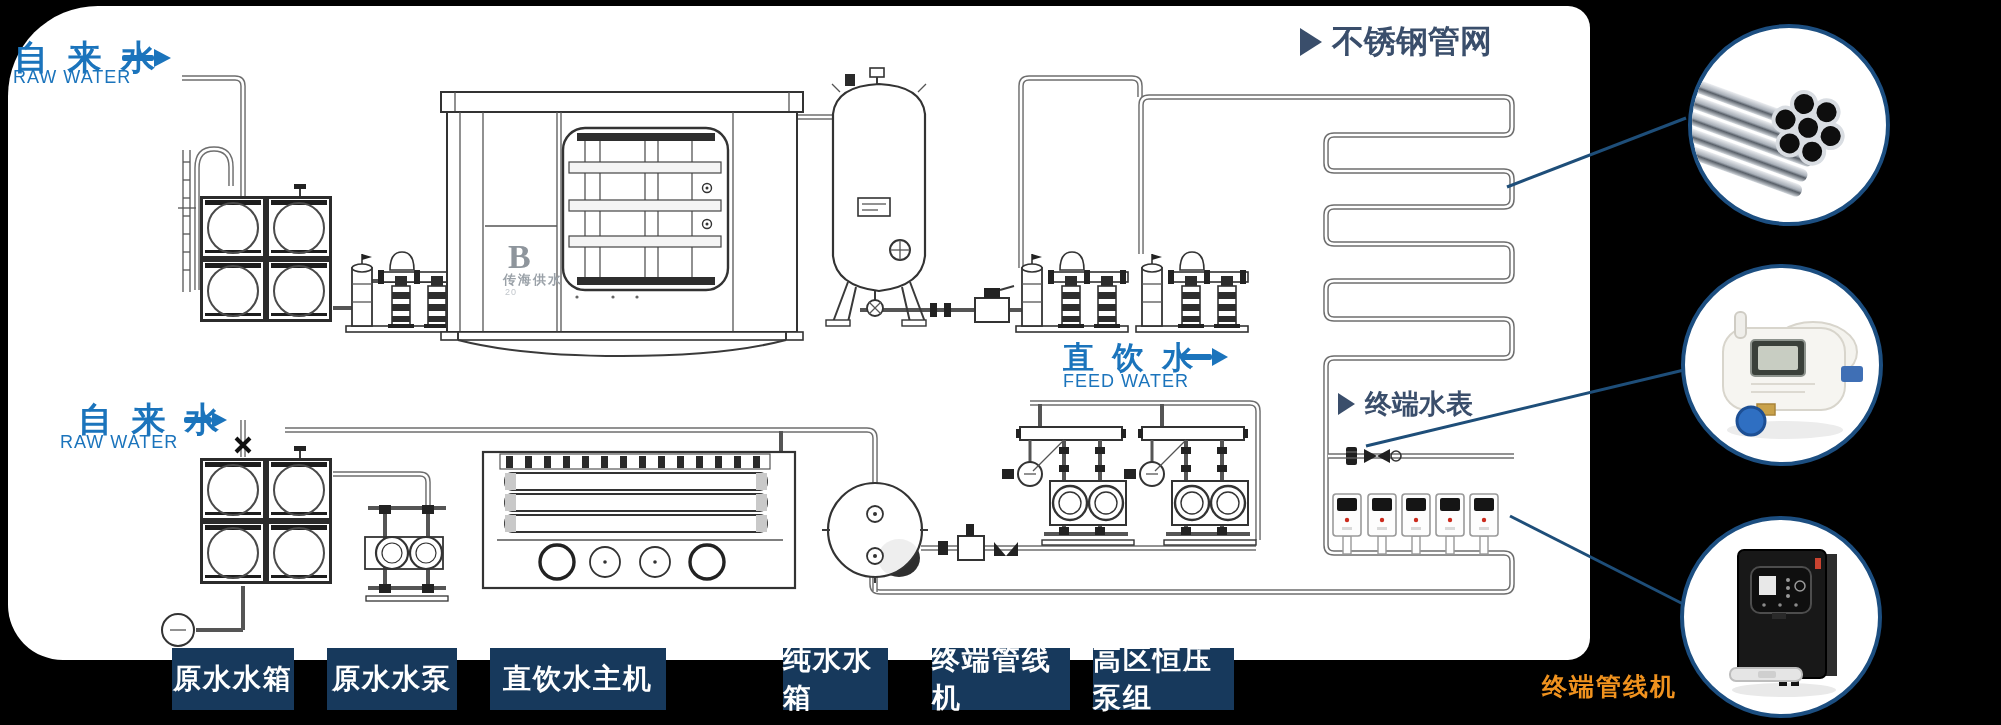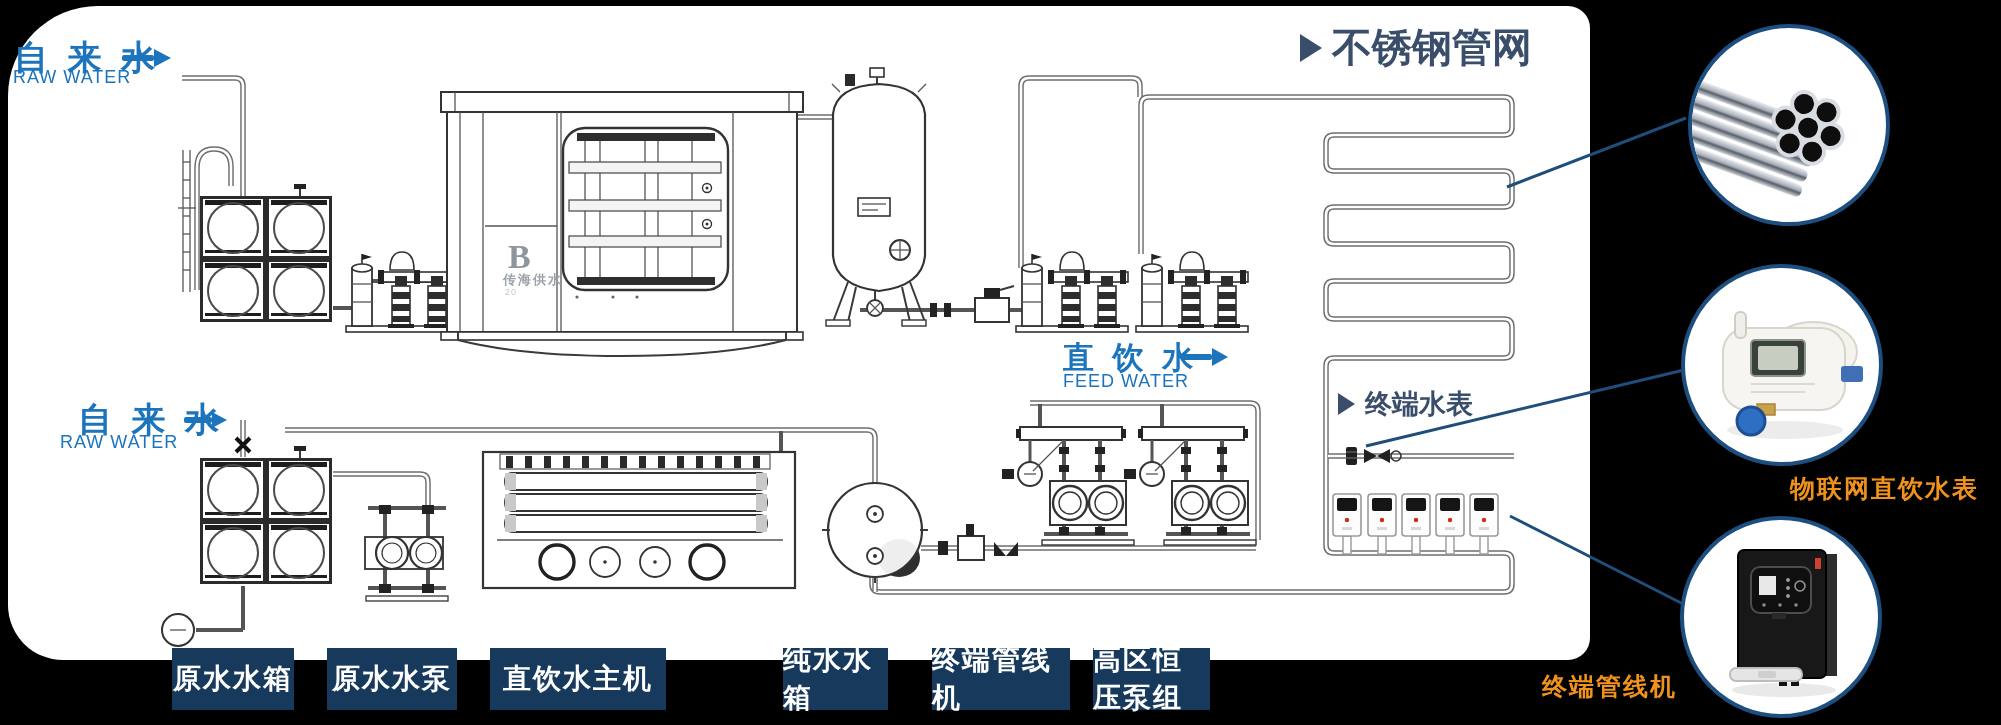--- a/index.html
+++ b/index.html
@@ -376,36 +376,36 @@
       <div class="tip" style="border-width:8px 0 8px 15px;"></div>
   </div>
 
   <div class="abs zh-feed" style="left:1063px;top:342px;">直 饮 水</div>
   <div class="abs en-blue" style="left:1063px;top:372px;">FEED WATER</div>
   <div class="abs arrow" style="left:1182px;top:348px;">
     <div class="bar" style="width:30px;"></div>
       <div class="tip" style="border-width:9px 0 9px 16px;"></div>
   </div>
 
-  <div class="abs heading" style="left:1300px;top:20px;font-size:40px;">
+  <div class="abs heading" style="left:1300px;top:20px;font-size:32px;">
     <div class="tri tri-big"></div>
     <span>不锈钢管网</span>
   </div>
 
   <div class="abs heading" style="left:1338px;top:386px;font-size:27px;">
     <div class="tri tri-small"></div>
     <span>终端水表</span>
   </div>
 
   <div class="eq-box" style="left:172px;width:122px;">原水水箱</div>
   <div class="eq-box" style="left:327px;width:130px;">原水水泵</div>
   <div class="eq-box" style="left:490px;width:176px;">直饮水主机</div>
   <div class="eq-box" style="left:783px;width:105px;">纯水水箱</div>
   <div class="eq-box" style="left:932px;width:138px;">终端管线机</div>
-  <div class="eq-box" style="left:1093px;width:117px;">高区恒压泵组</div>
+  <div class="eq-box" style="left:1093px;width:141px;">高区恒压泵组</div>
 
   <div class="photo" style="left:1688px;top:24px;">
     <svg width="194" height="194" viewBox="0 0 194 194">
       <g transform="translate(2,50) rotate(20)">
         <rect x="-30" y="0" width="170" height="13" rx="6" fill="url(#steel2)"></rect>
         <rect x="-30" y="16" width="170" height="13" rx="6" fill="url(#steel2)"></rect>
         <rect x="-30" y="32" width="170" height="13" rx="6" fill="url(#steel2)"></rect>
         <rect x="-30" y="48" width="170" height="13" rx="6" fill="url(#steel2)"></rect>
         <rect x="-30" y="64" width="170" height="13" rx="6" fill="url(#steel2)"></rect>
       </g>
@@ -461,15 +461,14 @@
         <circle cx="96" cy="85" r="1.8" fill="#8a8a8a"></circle>
         <circle cx="112" cy="85" r="1.8" fill="#8a8a8a"></circle>
       <rect x="88" y="93" width="14" height="6" fill="#2a2a2a"></rect>
       <rect x="95" y="158" width="8" height="8" fill="#111"></rect>
         <rect x="107" y="158" width="8" height="8" fill="#111"></rect>
       <rect x="46" y="148" width="72" height="13" rx="6" fill="#e5e5e5" stroke="#bdbdbd" stroke-width="2"></rect>
       <rect x="74" y="151" width="18" height="7" rx="2" fill="#cfcfcf"></rect>
     </svg>
   </div>
 
-  <div class="caption" style="left:1790px;top:472px;">物联网直饮水表</div>
   <div class="caption" style="left:1542px;top:670px;">终端管线机</div>
 </div>
 
 </body></html>

